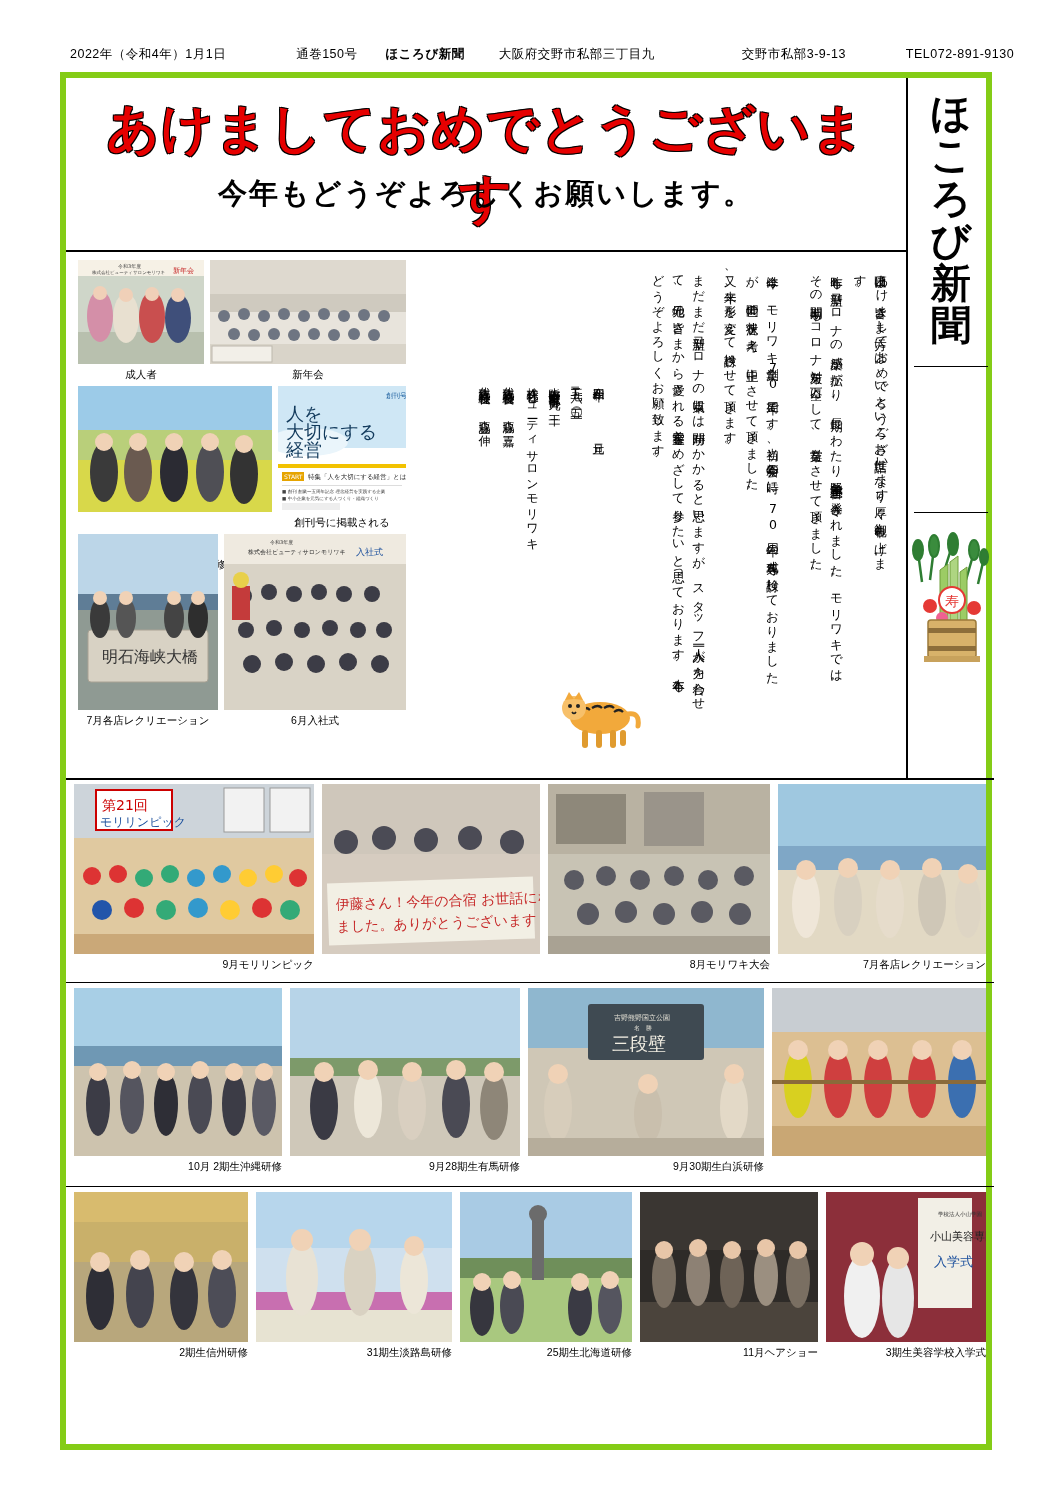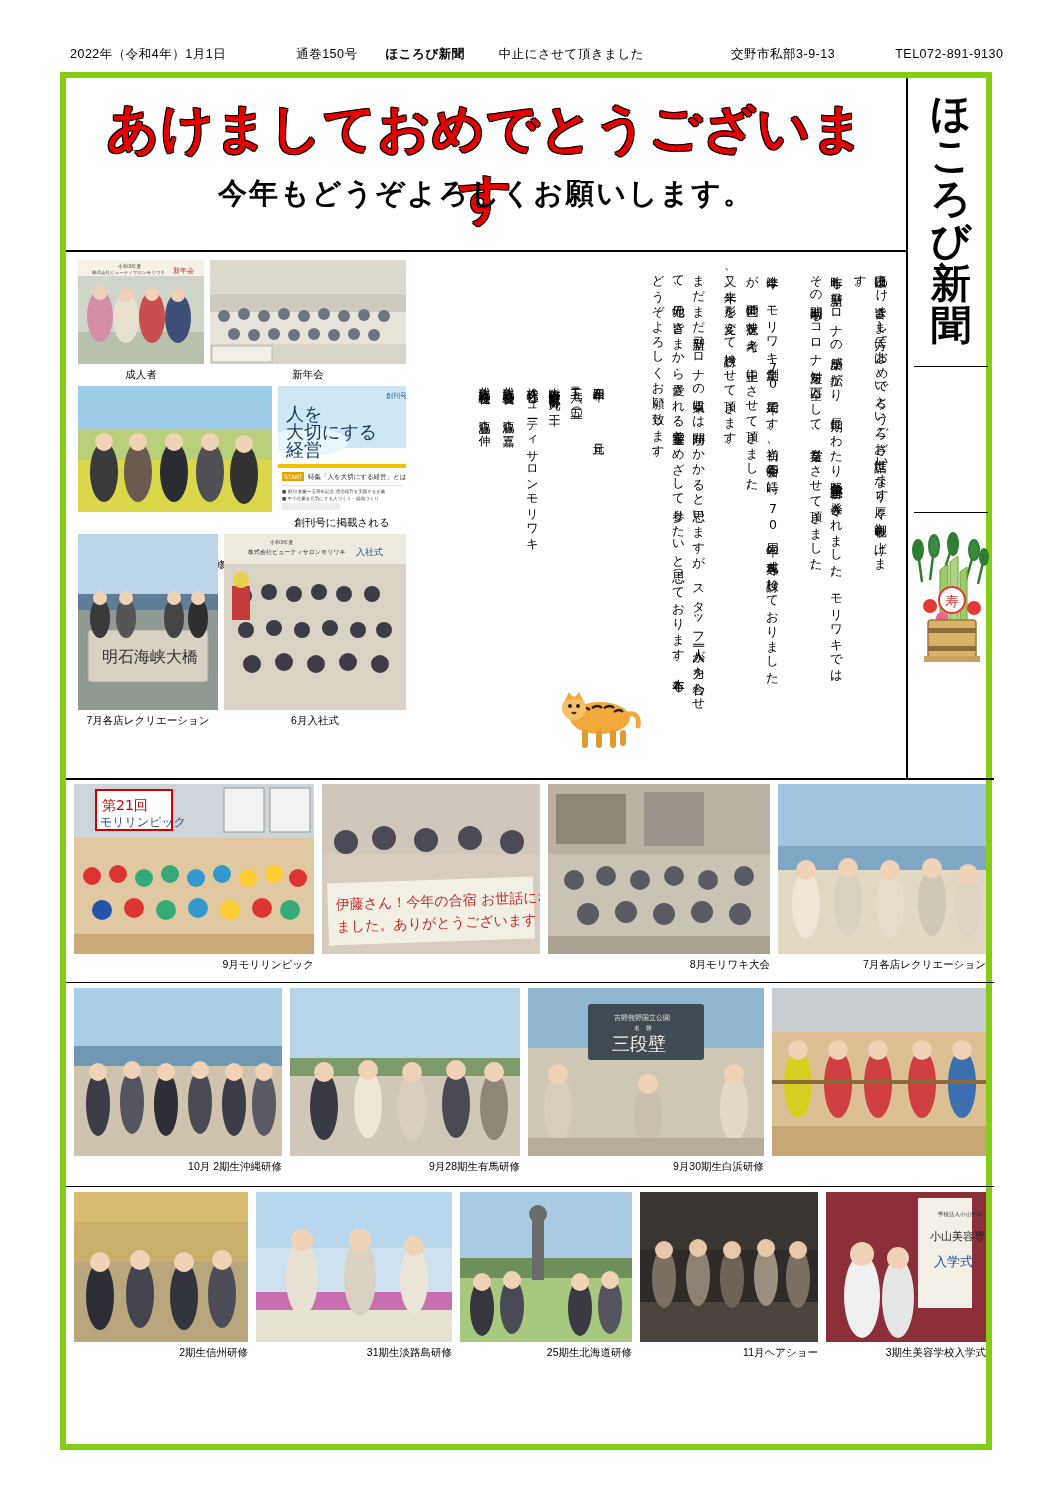--- a/index.html
+++ b/index.html
@@ -62,21 +62,21 @@
 </style>
 </head>
 <body>
 
 <div class="page">
 
   <div class="masthead-line">
     <span class="ml-date">2022年（令和4年）1月1日</span>
     <span class="ml-issue">通巻150号</span>
     <span class="ml-paper">ほころび新聞</span>
-    <span class="ml-salon">中止にさせて頂きました</span>
+    <span class="ml-salon">大阪府交野市私部三丁目九</span>
     <span class="ml-addr">交野市私部3-9-13</span>
     <span class="ml-tel">TEL072-891-9130</span>
   </div>
 
   <div class="frame">
 
     <div class="title-area">
       <div class="greeting">あけましておめでとうございます</div>
       <div class="greeting2">今年もどうぞよろしくお願いします。</div>
     </div>

